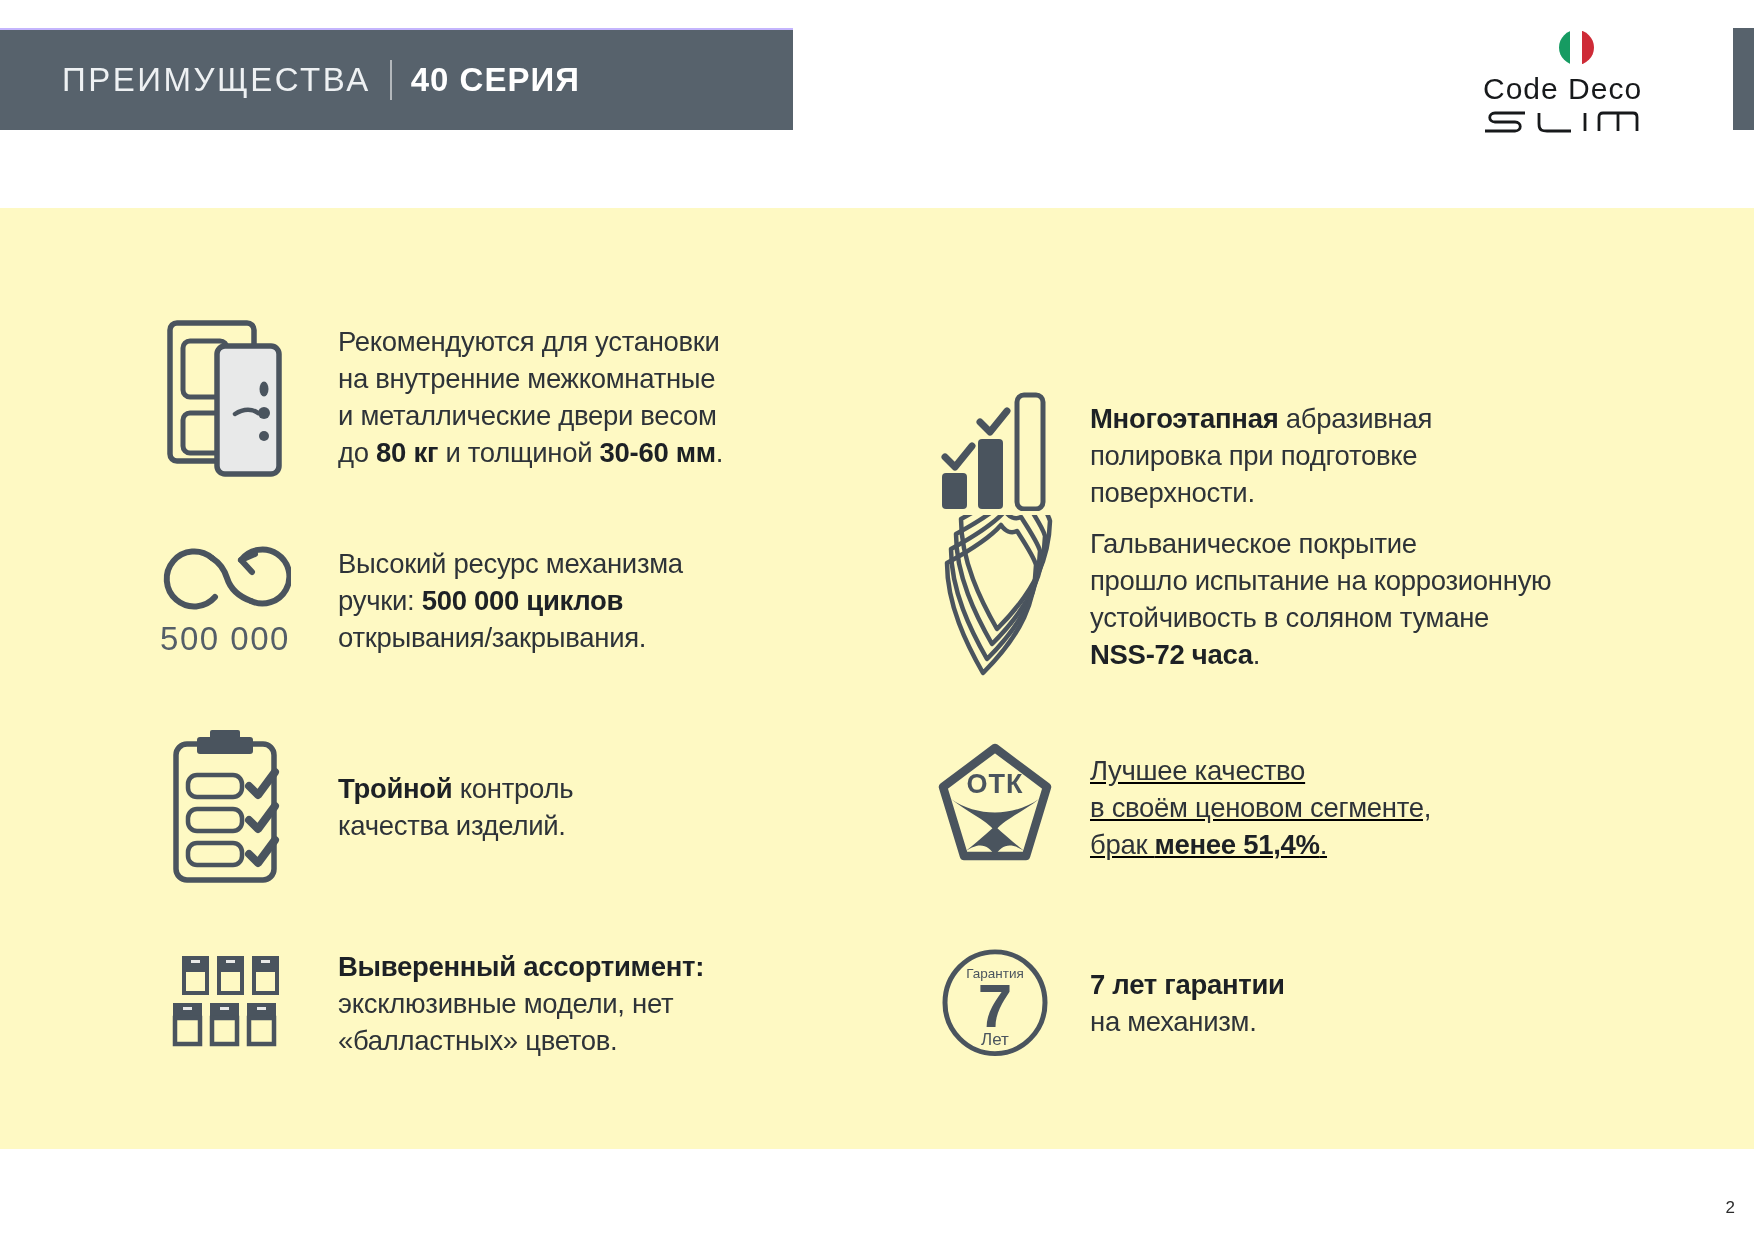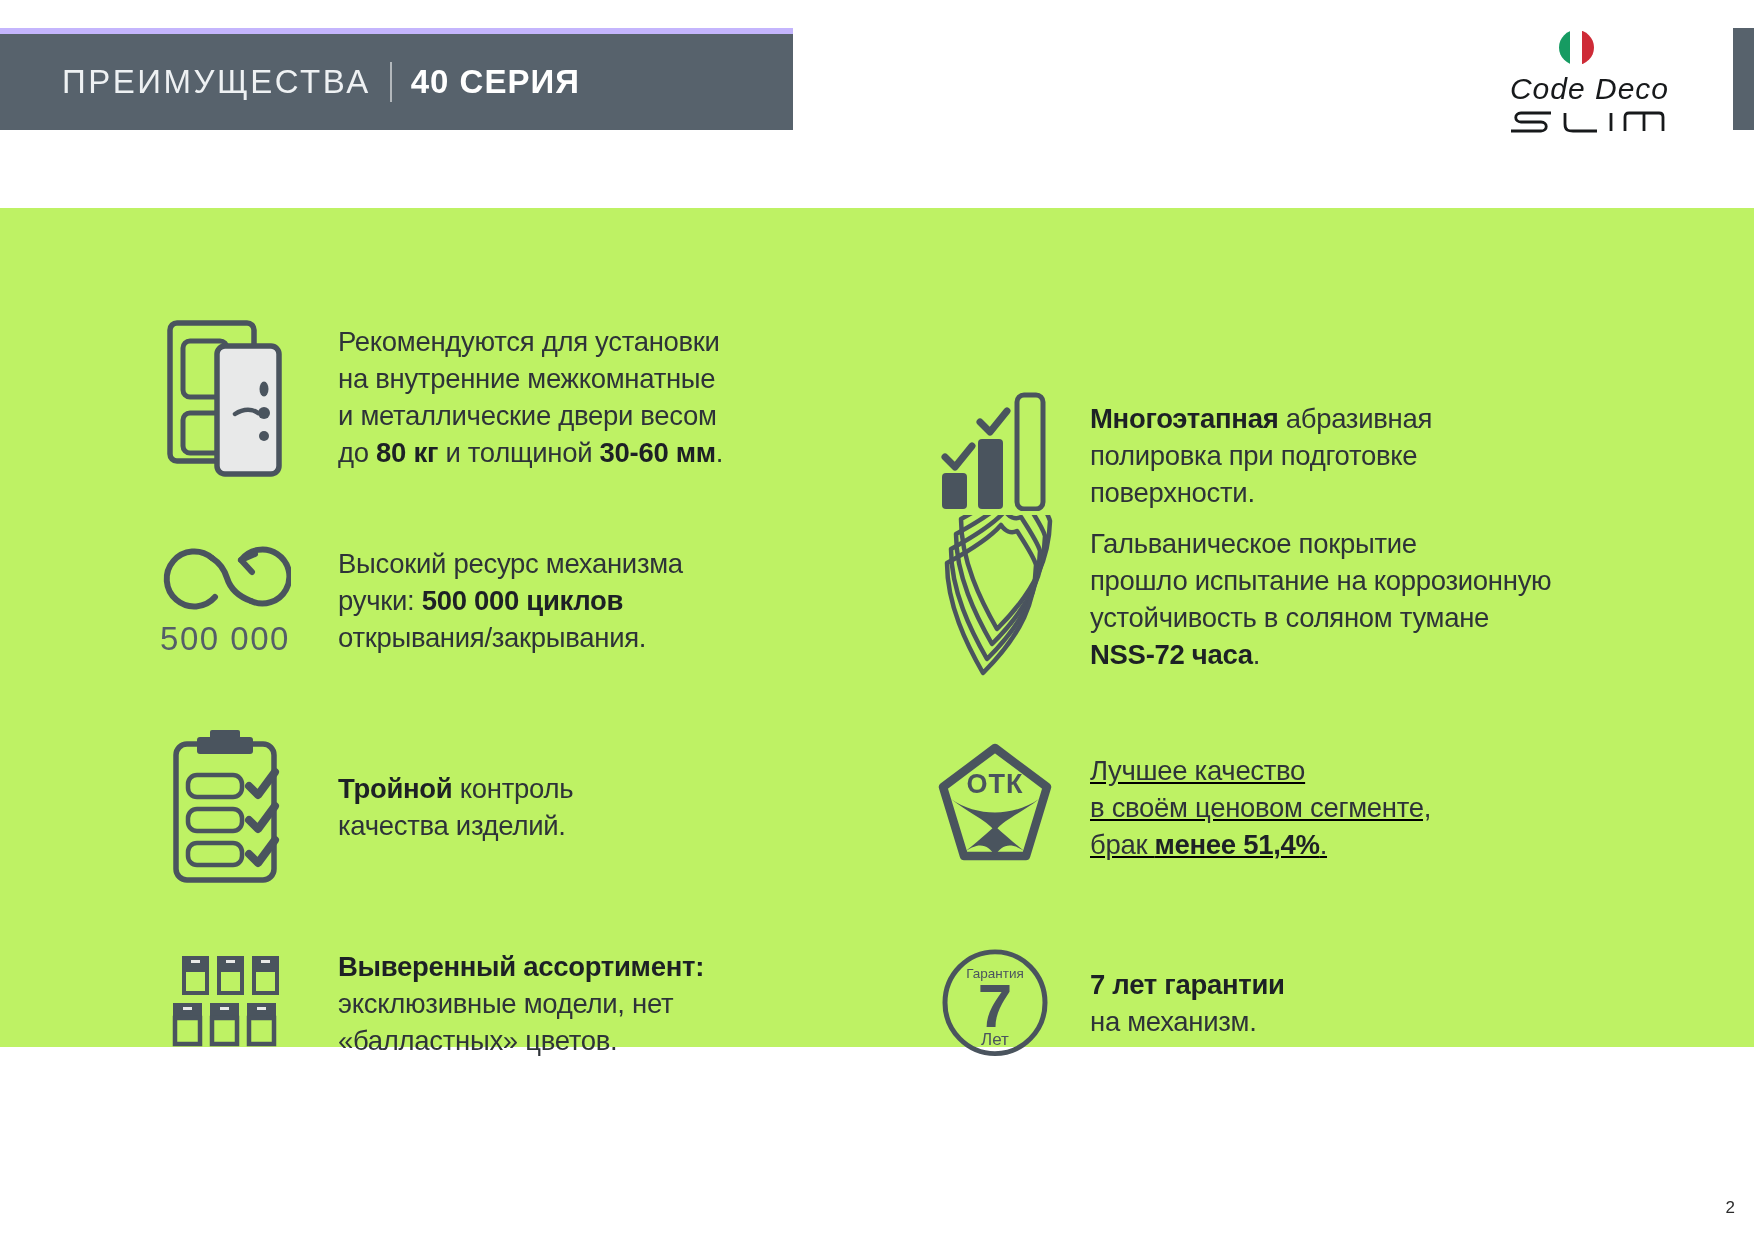--- a/index.html
+++ b/index.html
@@ -3,35 +3,35 @@
 <meta charset="utf-8">
 <style>
   html,body{margin:0;padding:0;}
   body{
     width:1754px;height:1241px;position:relative;overflow:hidden;
     background:#ffffff;font-family:"Liberation Sans",sans-serif;
   }
   
   .header-bar{
     position:absolute;left:0;top:28px;width:793px;height:102px;
-    background:#57626c;border-top:6px solid #c4b5fd;
+    background:#57626c;border-top:2px solid #c4b5fd;
     display:flex;align-items:center;padding-left:62px;box-sizing:border-box;
   }
   .title-light{font-size:33px;color:#eef1f3;letter-spacing:2.5px;font-weight:400;white-space:nowrap;}
   .title-divider{width:2px;height:40px;background:rgba(255,255,255,.55);margin:0 19px;flex:none;}
   .title-bold{font-size:33px;color:#ffffff;font-weight:700;letter-spacing:1px;white-space:nowrap;}
   .edge-bar{position:absolute;left:1733px;top:28px;width:21px;height:102px;background:#57626c;}
   
-  .logo{position:absolute;left:1483px;top:30px;width:186px;text-align:right;font-style:italic;}
+  .logo{position:absolute;left:1483px;top:30px;width:186px;text-align:left;}
   .flag{width:35px;height:35px;border-radius:50%;overflow:hidden;display:flex;margin:0 auto;}
   .flag span{flex:1;}
   .brand{font-size:30px;color:#17191b;margin-top:7px;letter-spacing:1px;white-space:nowrap;}
   .slim-svg{margin-top:4px;display:inline-block;}
   
-  .content{position:absolute;left:0;top:208px;width:1754px;height:839px;background:#bef264;}
+  .content{position:absolute;left:0;top:208px;width:1754px;height:941px;background:#fef9c3;}
   .feature{position:absolute;display:flex;align-items:center;height:210px;}
   .feature.col-left{left:150px;}
   .feature.col-right{left:920px;}
   .icon-cell{width:150px;flex:none;display:flex;flex-direction:column;align-items:center;}
   .feature.col-left  .text{margin-left:38px;}
   .feature.col-right .text{margin-left:20px;}
   .line{font-size:27.5px;line-height:37px;color:#2e3338;letter-spacing:-0.3px;white-space:nowrap;}
   .line b{font-weight:700;color:#1d2125;}
   .cycles-label{font-size:33px;color:#545e68;letter-spacing:1.5px;margin-top:4px;}
   

